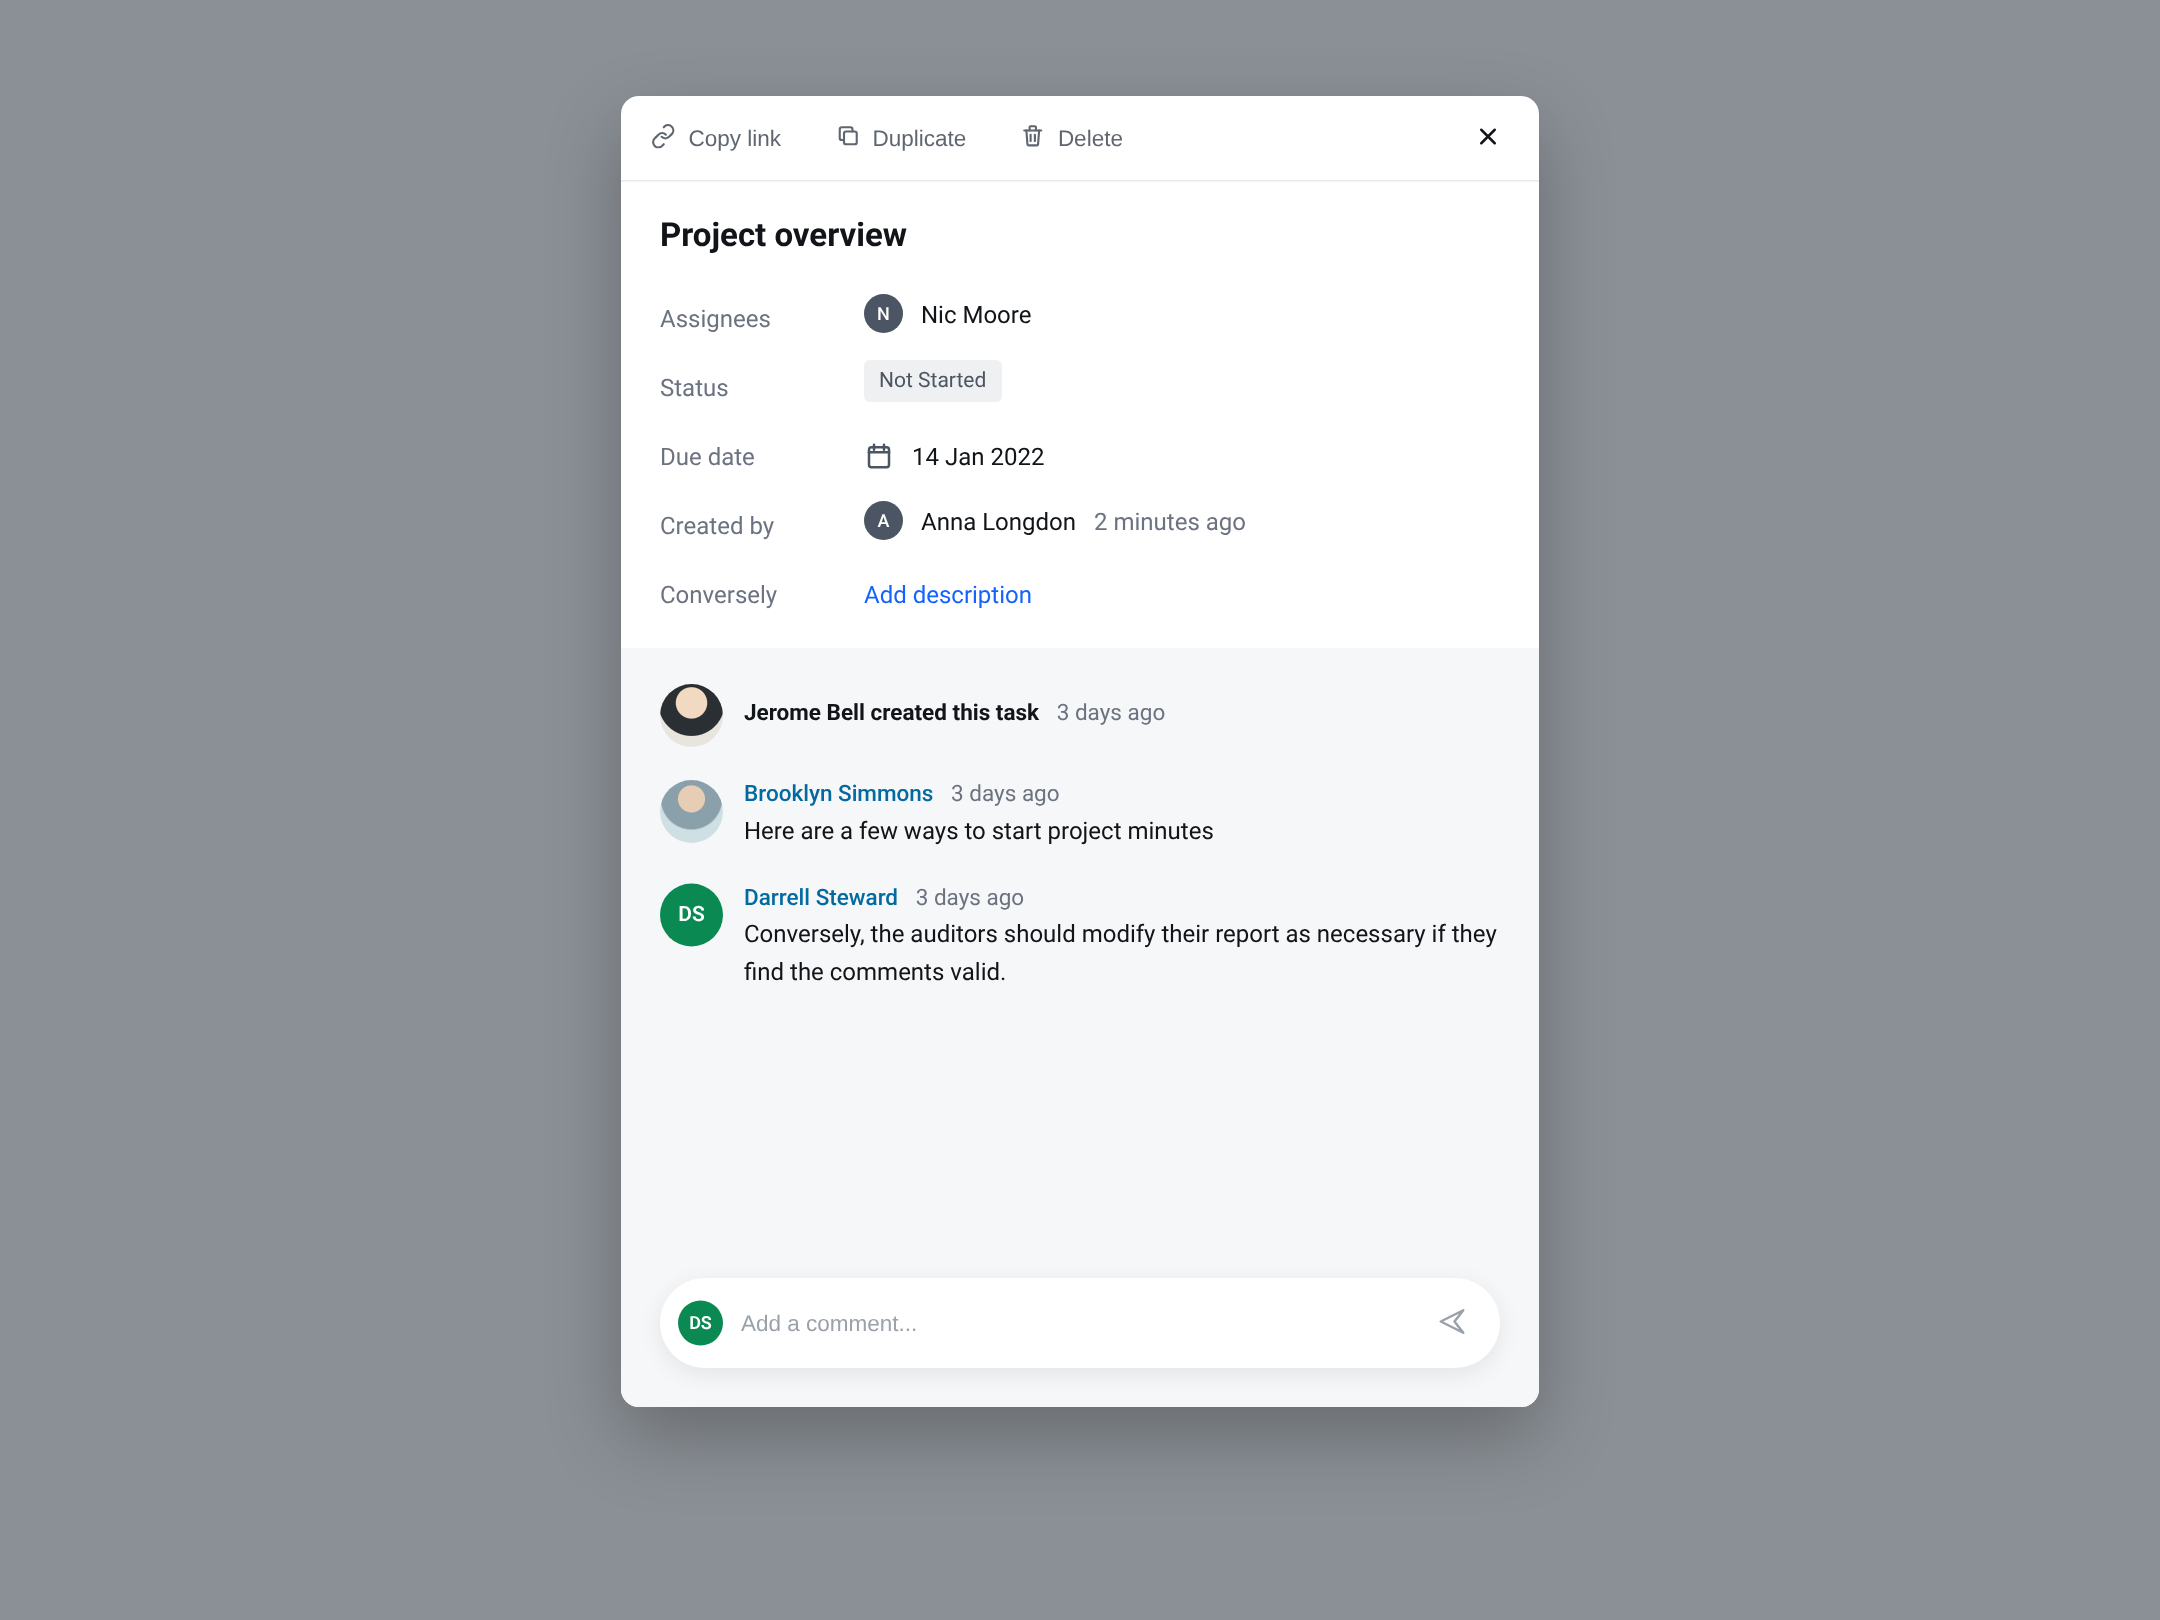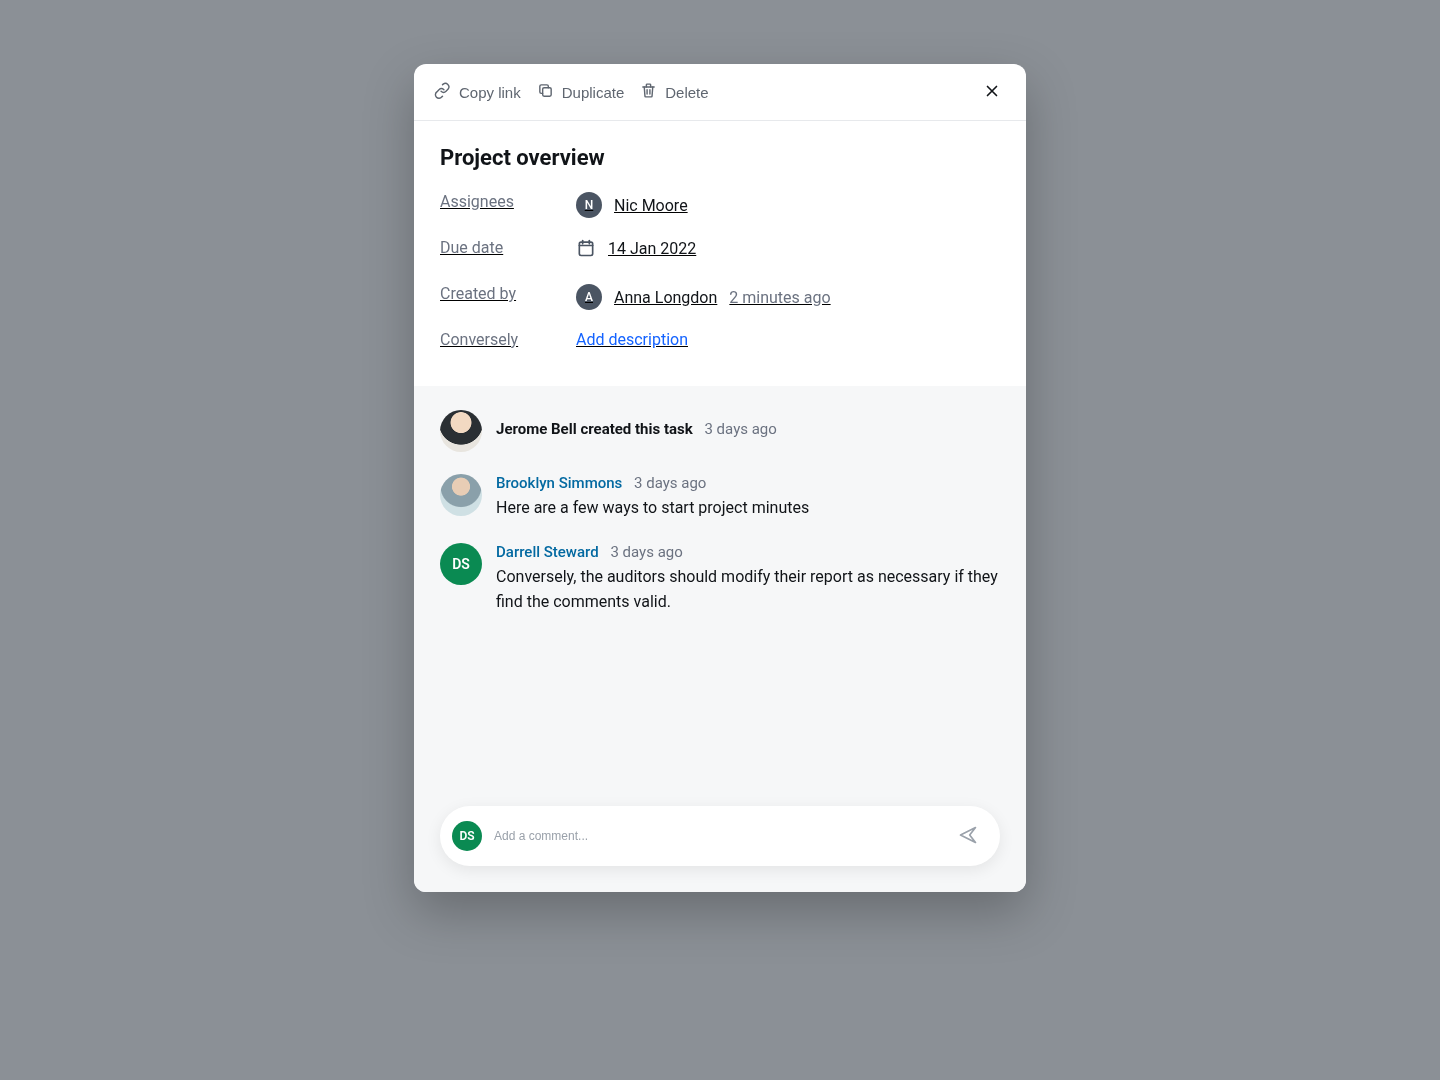--- a/index.html
+++ b/index.html
@@ -22,21 +22,21 @@
     flex-direction: column;
   }
   .toolbar {
     display: flex;
     align-items: center;
     padding: 14px 20px;
     border-bottom: 1px solid #e7e9ec;
   }
   .toolbar-actions {
     display: flex;
-    gap: 16px;
+    gap: 36px;
     flex: 1;
   }
   .tb-btn {
     display: inline-flex;
     align-items: center;
     gap: 8px;
     color: #5f6670;
     font-size: 15px;
     font-weight: 500;
     cursor: pointer;
@@ -56,24 +56,23 @@
     padding: 24px 26px 26px 26px;
   }
   .title {
     font-size: 22px;
     font-weight: 700;
     color: #111418;
     margin-bottom: 22px;
   }
   .field-row {
     display: flex;
-    align-items: flex-start;
+    align-items: flex-end;
     min-height: 30px;
     margin-bottom: 16px;
-    text-decoration: underline;
   }
   .field-row:last-child { margin-bottom: 0; }
   .field-label {
     width: 136px;
     color: #6b7280;
     font-size: 16px;
   }
   .field-value {
     display: flex;
     align-items: center;
@@ -148,21 +147,21 @@
     box-shadow: 0 4px 16px rgba(0,0,0,0.08);
   }
   .composer .avatar-xs {
     width: 30px; height: 30px; border-radius: 50%;
     background: #0a8a52; color: #fff;
     display: flex; align-items: center; justify-content: center;
     font-size: 12px; font-weight: 600;
   }
   .composer input {
     flex: 1; border: none; outline: none;
-    font-size: 12px; color: #ef4444;
+    font-size: 15px; color: #ef4444;
     background: transparent;
   }
   .composer input::placeholder { color: #9aa1aa; }
   .send-btn {
     background: none; border: none; cursor: pointer;
     width: 28px; height: 28px;
     display: flex; align-items: center; justify-content: center;
   }
   .send-btn svg { width: 20px; height: 20px; stroke: #9aa1aa; }
 </style>
@@ -217,20 +216,26 @@
     <h1 class="title">Project overview</h1>
 
     <div class="field-row">
       <div class="field-label">Assignees</div>
       <div class="field-value">
         <div class="avatar-sm">N</div>
         <span>Nic Moore</span>
       </div>
     </div>
 
+    <div class="field-row">
+      <div class="field-label">Status</div>
+      <div class="field-value">
+        <span class="status-pill">Not Started</span>
+      </div>
+    </div>
 
     <div class="field-row">
       <div class="field-label">Due date</div>
       <div class="field-value">
         <span class="calendar-ic">
           <svg viewBox="0 0 24 24" fill="none" stroke="#4b5563" stroke-width="2" stroke-linecap="round" stroke-linejoin="round">
               <rect x="4" y="5" width="16" height="16" rx="2"></rect>
               <path d="M4 9h16"></path>
               <path d="M8 3v4"></path>
               <path d="M16 3v4"></path>

